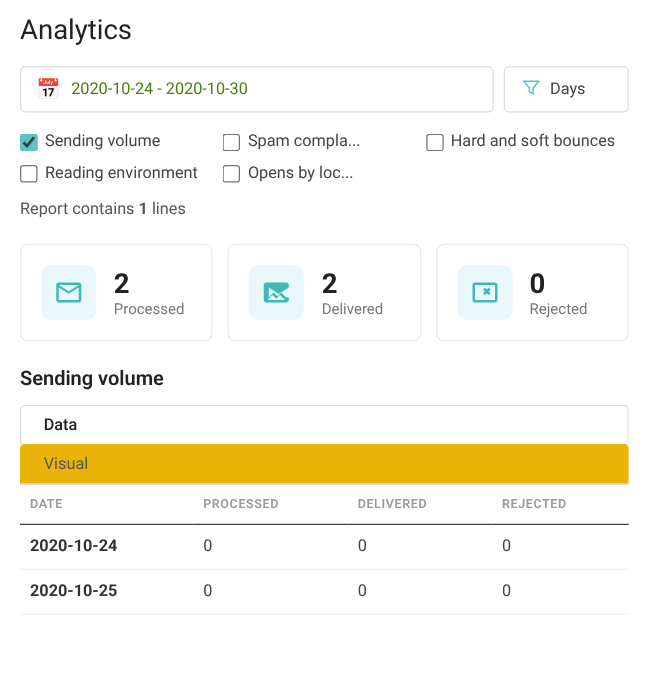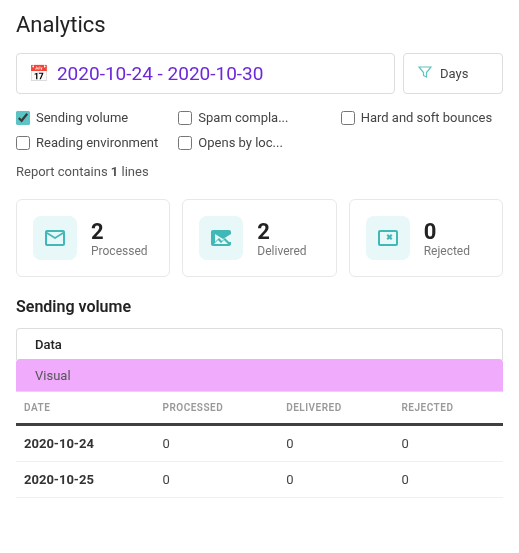--- a/index.html
+++ b/index.html
@@ -34,22 +34,22 @@
       padding: 8px 12px;
       flex: 1;
       gap: 8px;
       cursor: pointer;
     }
     .date-input .cal-icon {
       color: #5bc4c4;
       font-size: 16px;
     }
     .date-input span {
-      font-size: 19px;
-      color: #6d28d9;
+      font-size: 13px;
+      color: #4d7c0f;
     }
     .days-filter {
       display: flex;
       align-items: center;
       border: 1px solid #ddd;
       border-radius: 4px;
       padding: 8px 14px;
       gap: 8px;
       cursor: pointer;
       min-width: 100px;
@@ -139,36 +139,36 @@
       flex-direction: column;
     }
     .tab {
       padding: 8px 18px;
       font-size: 13px;
       cursor: pointer;
       border: 1px solid transparent;
       border-bottom: none;
       border-radius: 4px 4px 0 0;
       color: #555;
-      background: #f0abfc;
+      background: #eab308;
     }
     .tab.active {
       background: #fff;
       border-color: #ddd;
       color: #222;
       font-weight: 500;
       margin-bottom: -1px;
     }
     .data-table {
       width: 100%;
       border-collapse: collapse;
       margin-top: 0;
     }
     .data-table thead tr {
-      border-bottom: 3px solid #404040;
+      border-bottom: 1px solid #404040;
     }
     .data-table th {
       padding: 10px 8px;
       font-size: 10px;
       font-weight: 600;
       color: #999;
       text-align: left;
       letter-spacing: 0.5px;
       text-transform: uppercase;
     }

